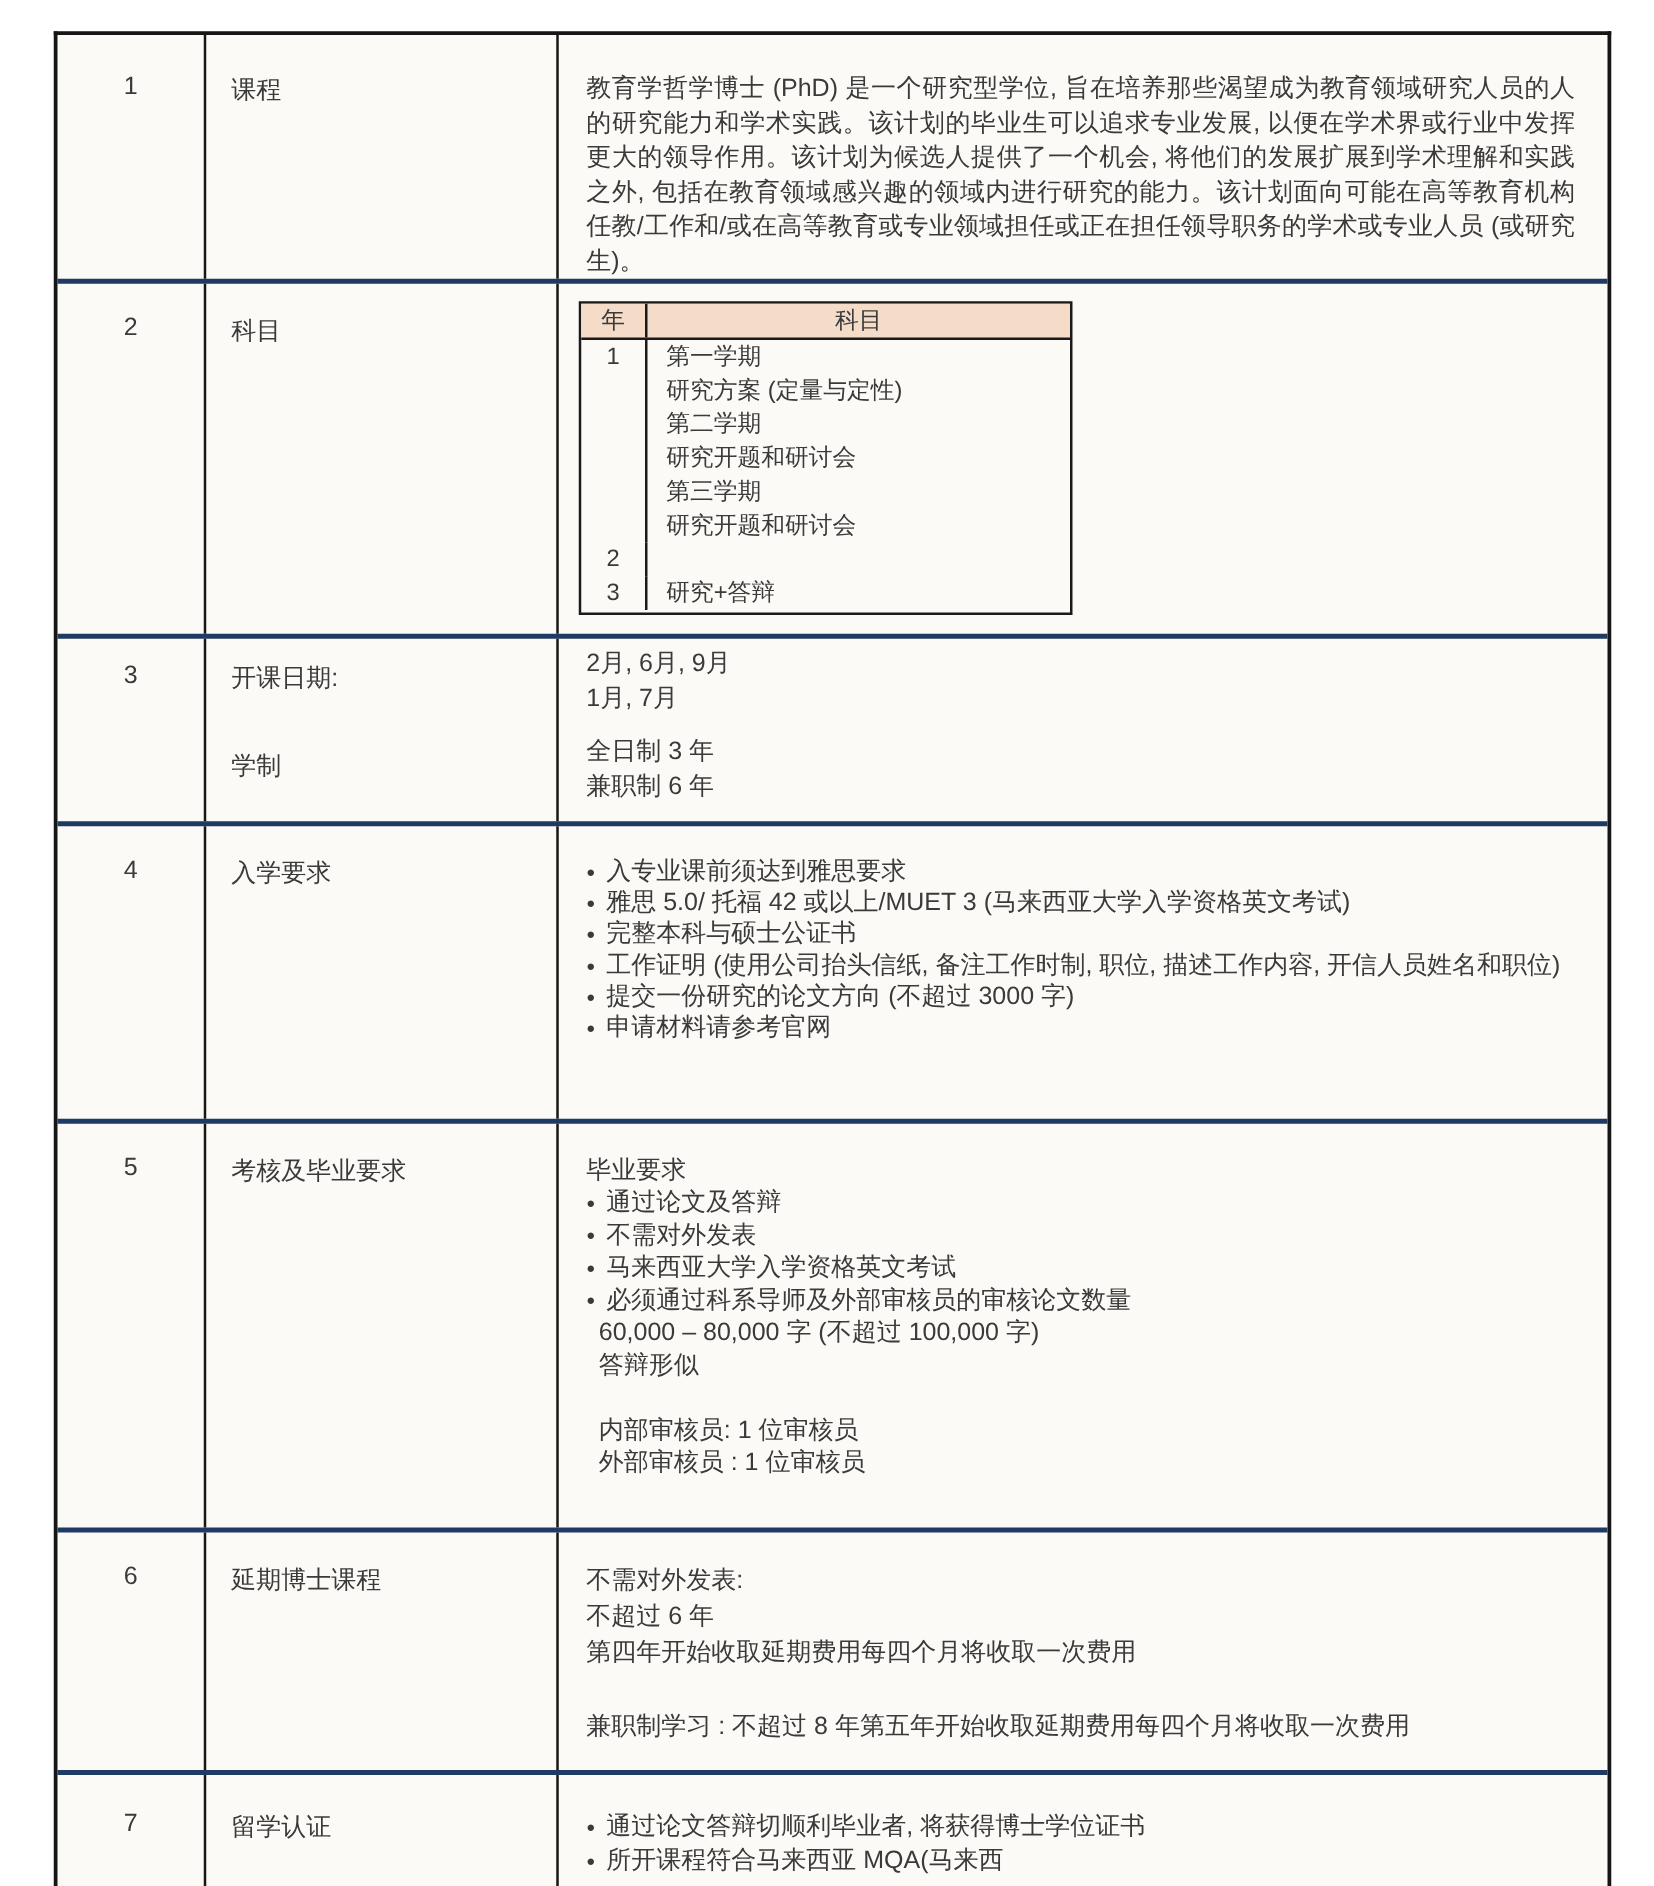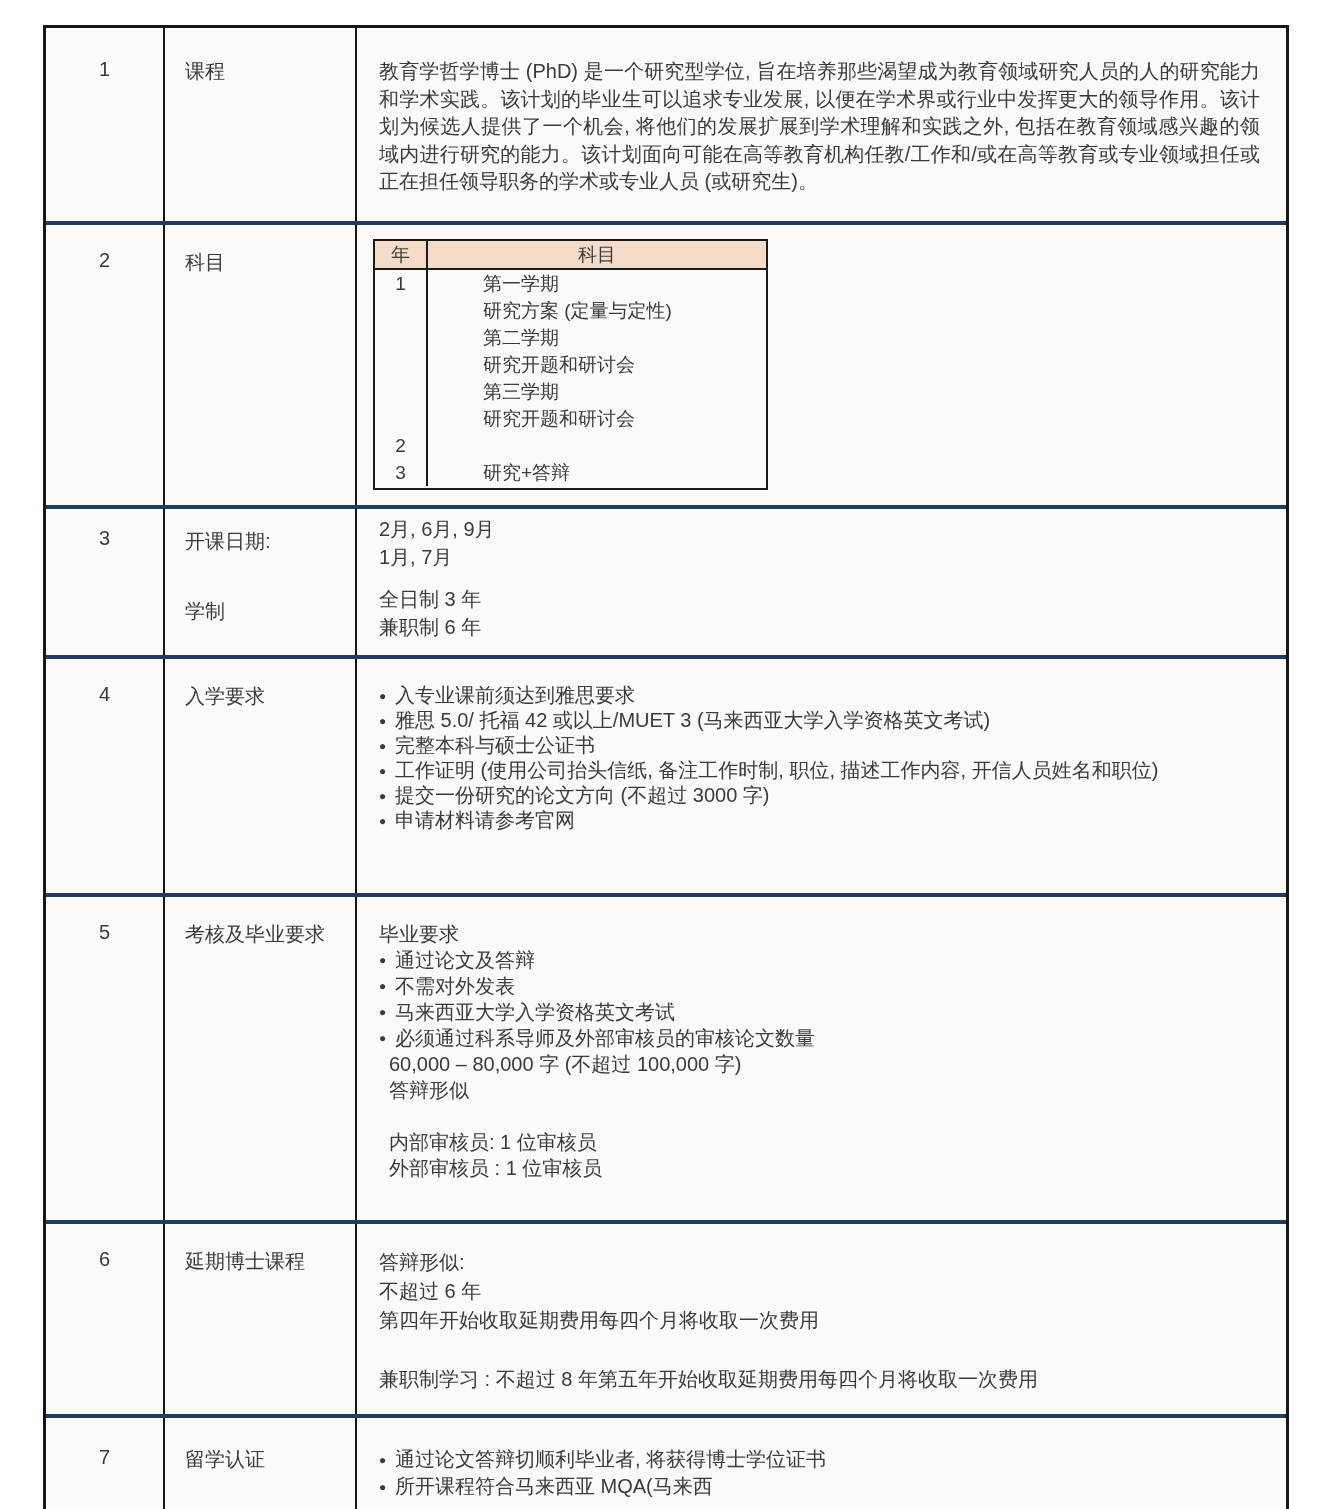--- a/index.html
+++ b/index.html
@@ -25,21 +25,21 @@
   }
   .trow { display: flex; border-top: 4px solid #1f3a63; }
   .trow:first-child { border-top: none; }
   .cell { box-sizing: border-box; font-size: 20px; }
   .cell.num {
     width: 119px; flex: none;
     border-right: 2px solid #161616;
     text-align: center;
   }
   .cell.label {
-    width: 192px; flex: none;
+    width: 282px; flex: none;
     border-right: 2px solid #161616;
     padding-left: 20px; padding-right: 10px;
   }
   .cell.content { flex: 1; padding-left: 22px; padding-right: 26px; }
 
   
   .r1 { min-height: 193px; }
   .r1 .cell { padding-top: 30px; }
   .r2 { min-height: 280px; }
   .r2 .num, .r2 .label { padding-top: 24px; }
@@ -91,21 +91,21 @@
     border-bottom: 2px solid #1a1a1a;
   }
   .subtable .shead .ycol { height: 27px; }
   .subtable .ycol {
     width: 51px; flex: none;
     border-right: 2px solid #1a1a1a;
     text-align: center;
   }
   .subtable .scol { flex: 1; text-align: center; }
   .subtable .sbody-row { display: flex; }
-  .subtable .sbody-row .scol { text-align: left; padding-left: 15px; margin-left: 40px; }
+  .subtable .sbody-row .scol { text-align: left; padding-left: 15px; }
   .subtable .sbody-row:last-child { padding-bottom: 2px; }
 </style>
 </head>
 <body>
 
 <div class="doc-table">
 
   <section class="trow r1">
     <div class="cell num">1</div>
     <div class="cell label">课程</div>
@@ -190,21 +190,21 @@
       <div class="blank26"></div>
       <div class="line lh26 indent10">内部审核员: 1 位审核员</div>
       <div class="line lh26 indent10">外部审核员 : 1 位审核员</div>
     </div>
   </section>
 
   <section class="trow r6">
     <div class="cell num">6</div>
     <div class="cell label">延期博士课程</div>
     <div class="cell content">
-      <div class="line lh29">答辩形似:</div>
+      <div class="line lh29">不需对外发表:</div>
       <div class="line lh29">不超过 6 年</div>
       <div class="line lh29">第四年开始收取延期费用每四个月将收取一次费用</div>
       <div class="blank30"></div>
       <div class="line lh29">兼职制学习 : 不超过 8 年第五年开始收取延期费用每四个月将收取一次费用</div>
     </div>
   </section>
 
   <section class="trow r7">
     <div class="cell num">7</div>
     <div class="cell label">留学认证</div>

